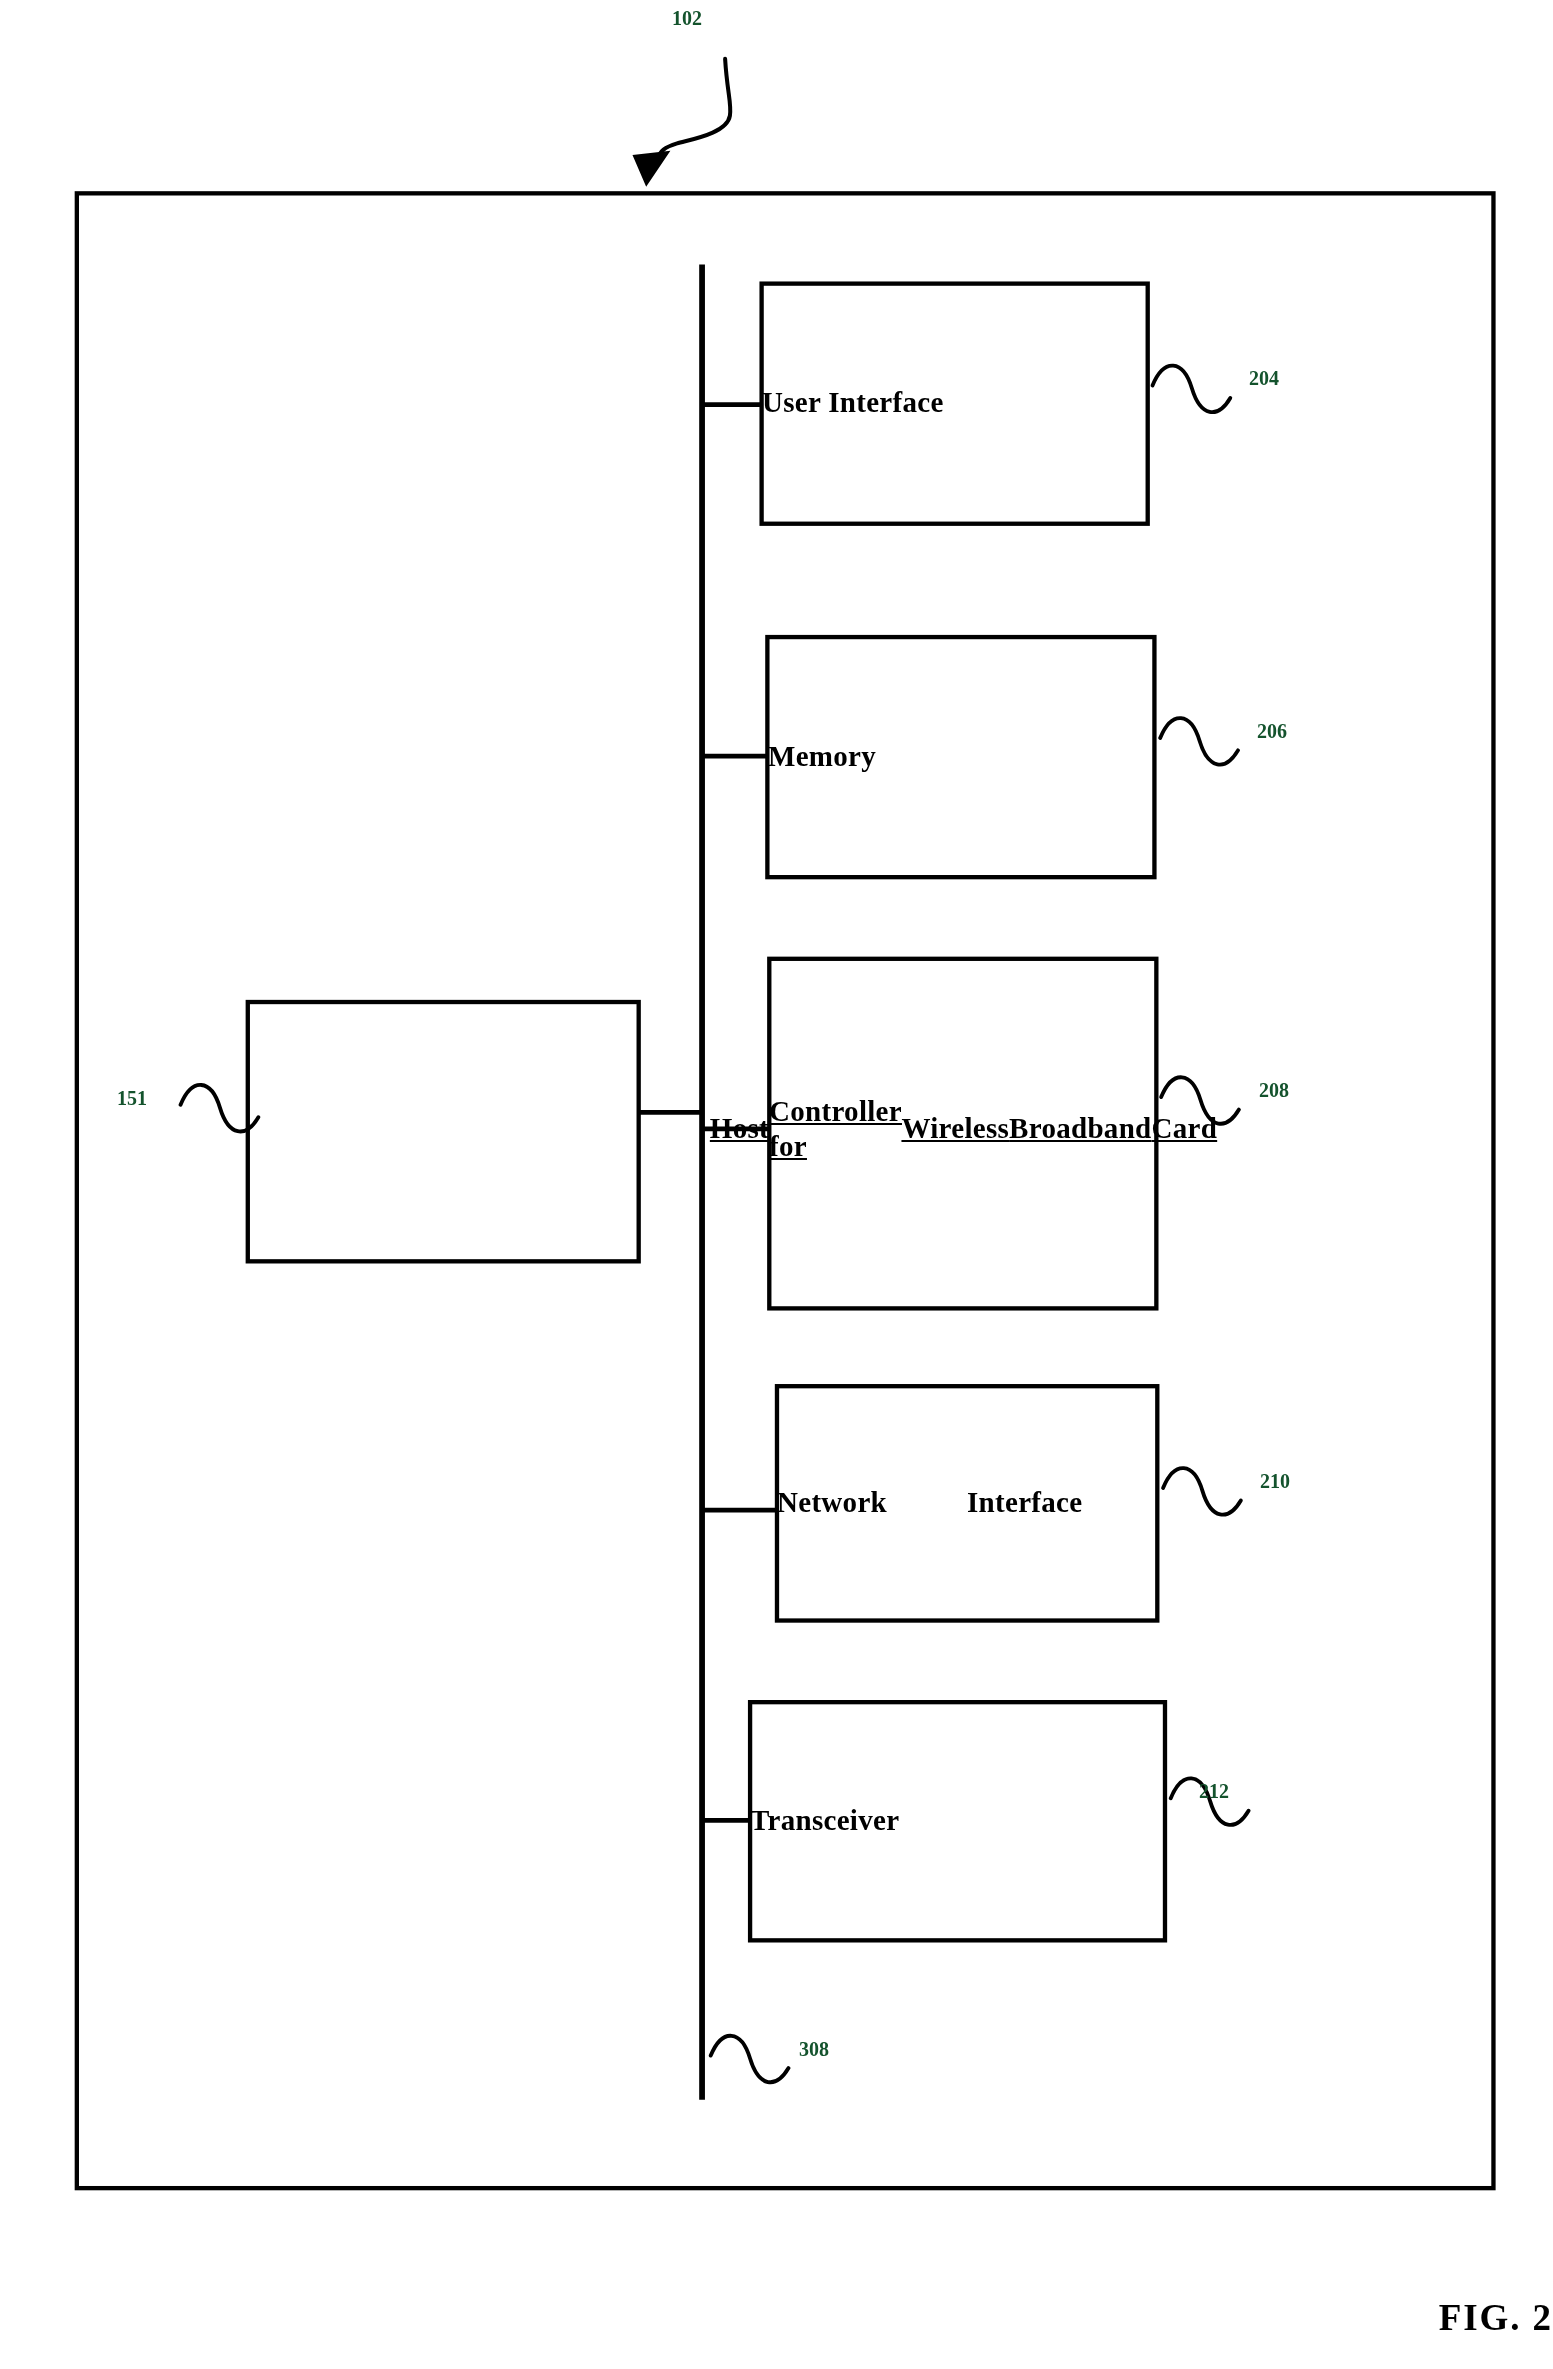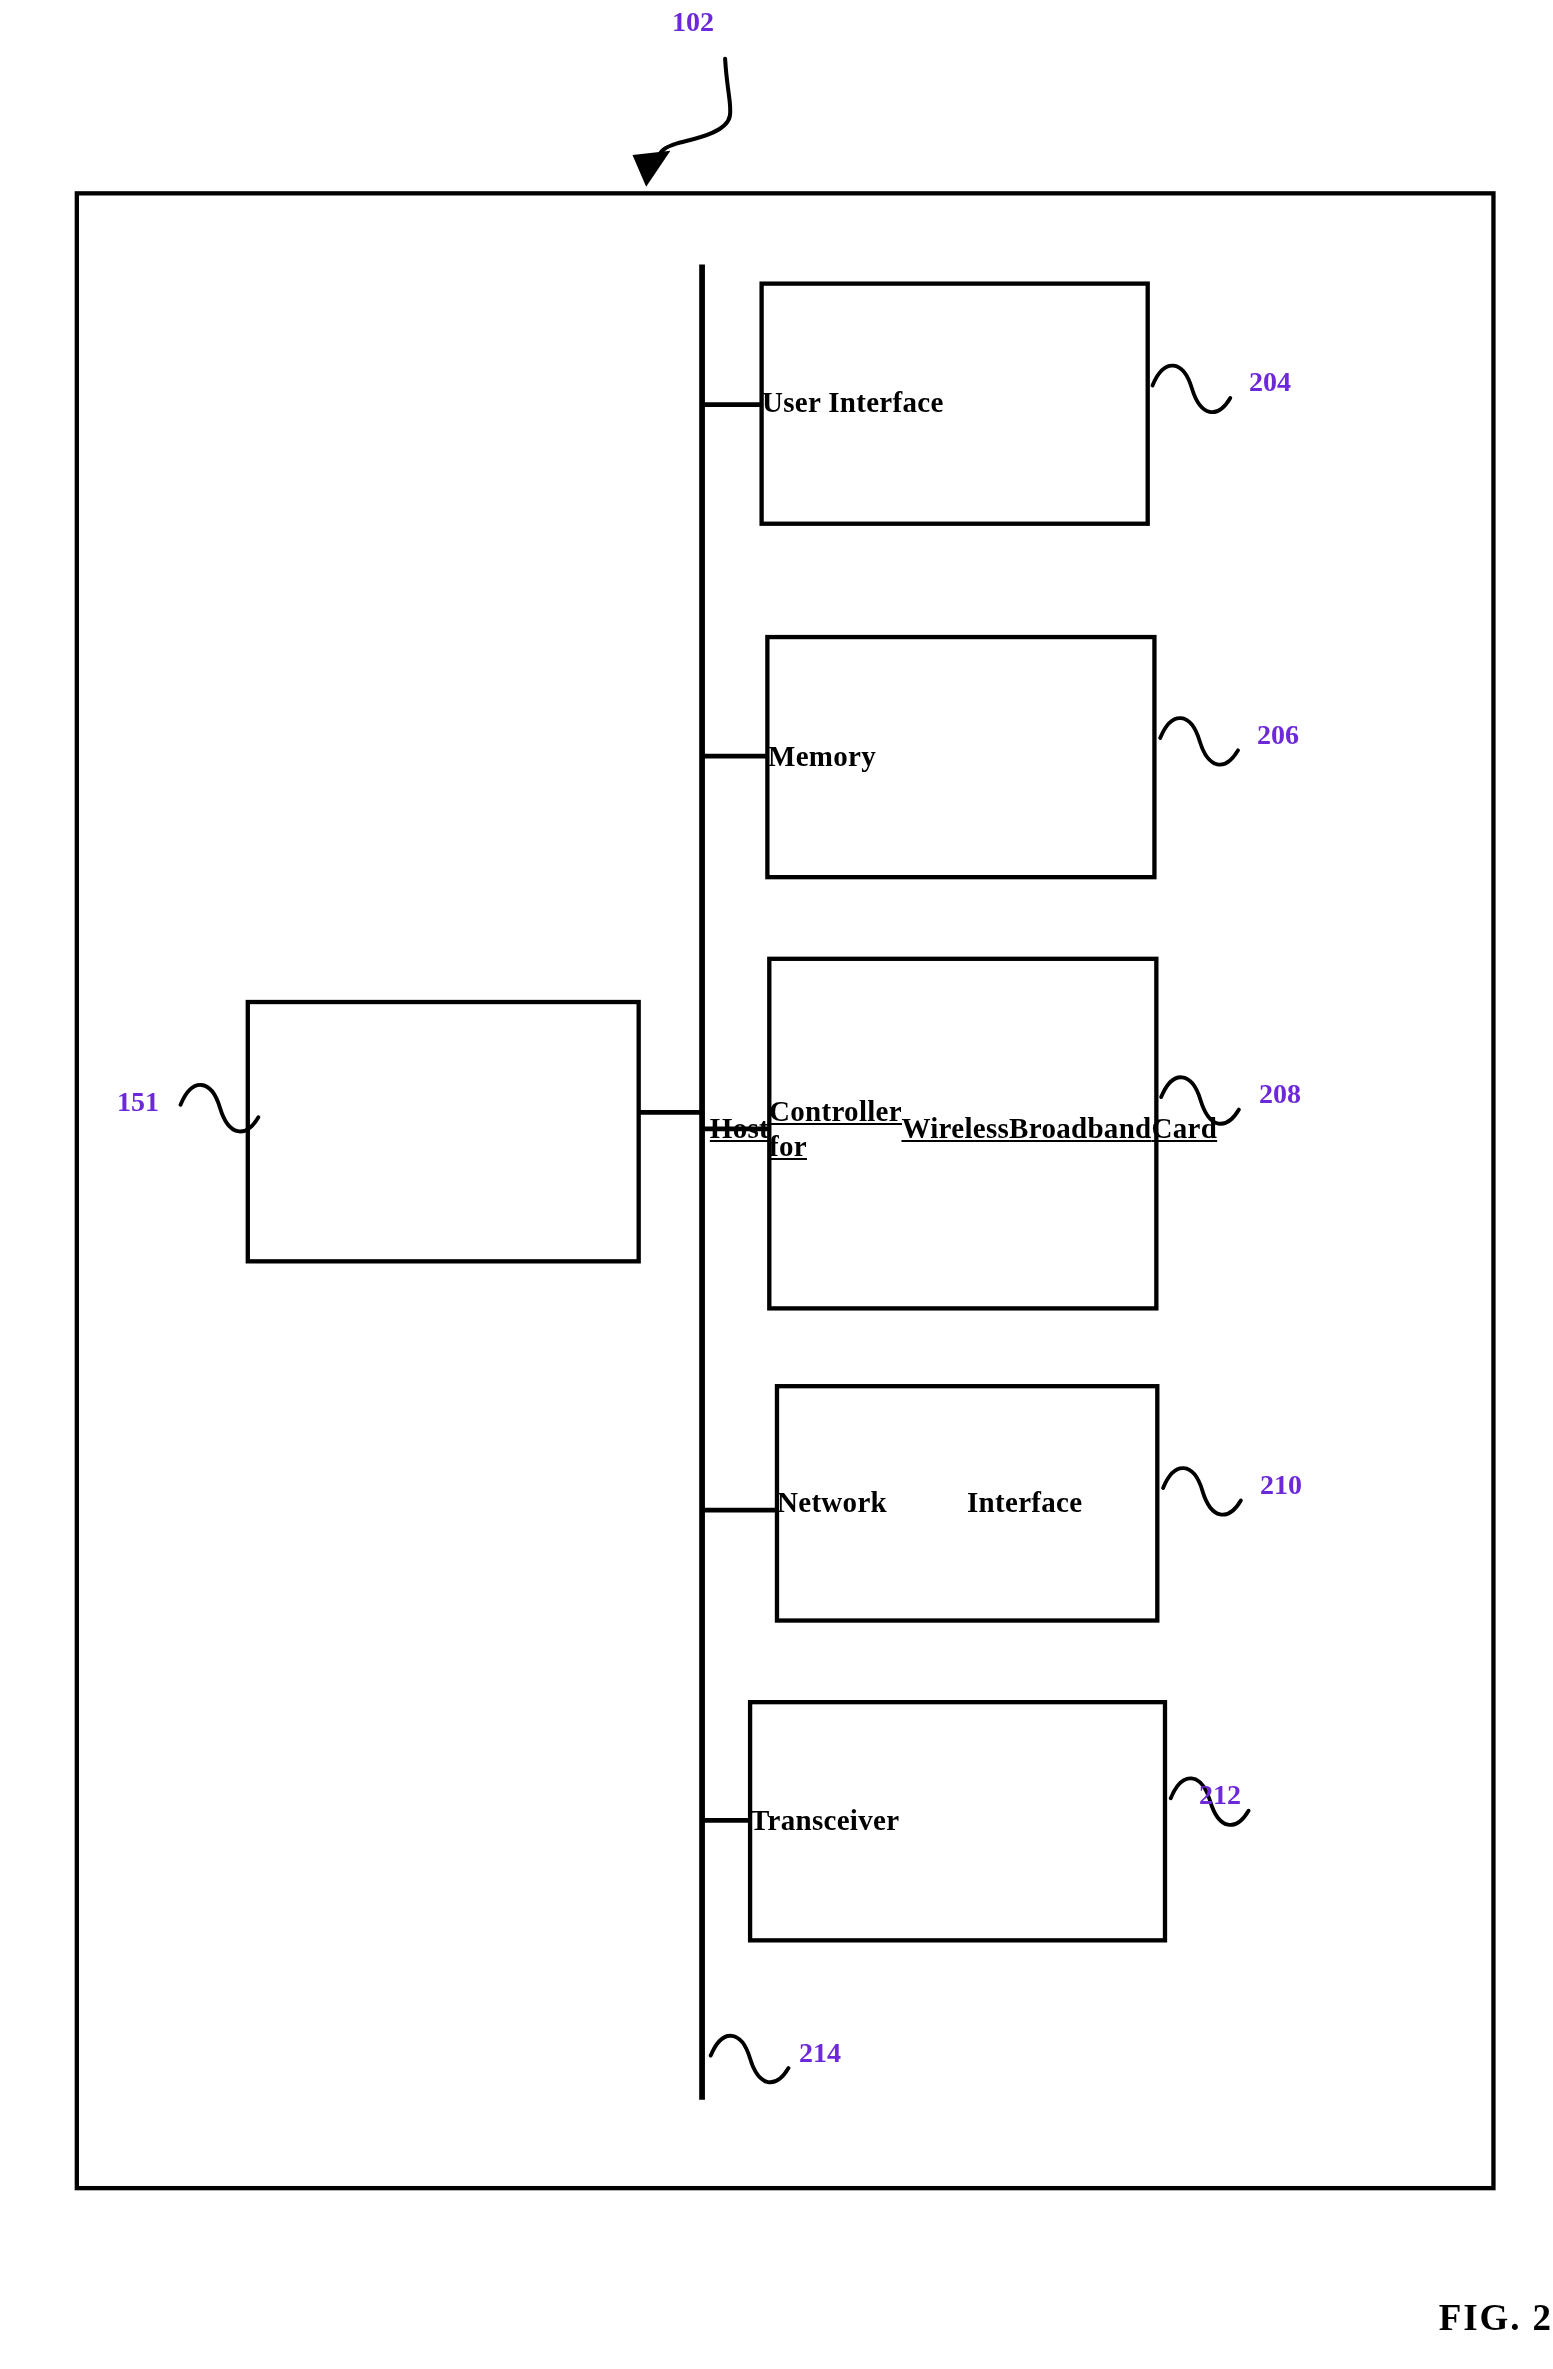--- a/index.html
+++ b/index.html
@@ -42,23 +42,23 @@
     pointer-events: none;
   }
   .blk-label span {
     display: block;
     width: 100%;
   }
   .ref-num {
     position: absolute;
     font-family: "Liberation Serif", "DejaVu Serif", serif;
     font-weight: bold;
-    font-size: 28px;
+    font-size: 20px;
     line-height: 1;
-    color: #6d28d9;
+    color: #14532d;
     white-space: nowrap;
   }
   .fig-caption {
     position: absolute;
     left: 0;
     width: 1553px;
     text-align: right;
     font-family: "Liberation Serif", "DejaVu Serif", serif;
     font-weight: bold;
     font-size: 37px;
@@ -160,18 +160,18 @@
   <div class="ref-num" style="left:1257px; top:721px;">206</div>
 
   <div class="ref-num" style="left:1259px; top:1080px;">208</div>
 
   <div class="ref-num" style="left:1260px; top:1471px;">210</div>
 
   <div class="ref-num" style="left:1199px; top:1781px;">212</div>
 
   <div class="ref-num" style="left:117px; top:1088px;">151</div>
 
-  <div class="ref-num" style="left:799px; top:2039px;">214</div>
+  <div class="ref-num" style="left:799px; top:2039px;">308</div>
 
   <div class="fig-caption" style="top:2296px;">FIG. 2</div>
 
 </div>
 
 
 </body></html>

